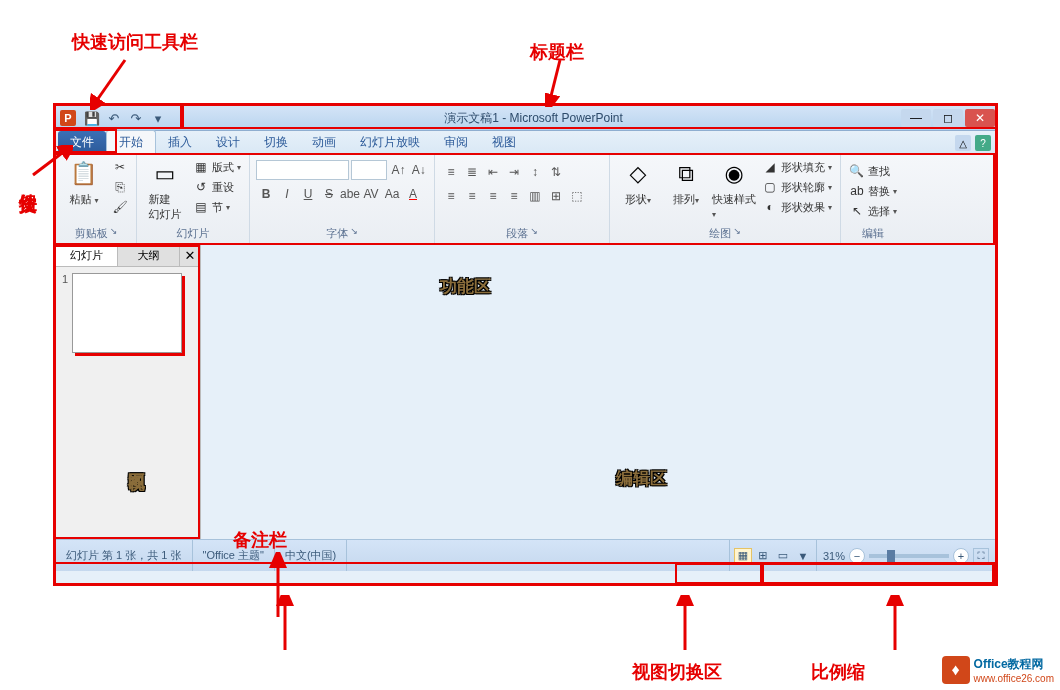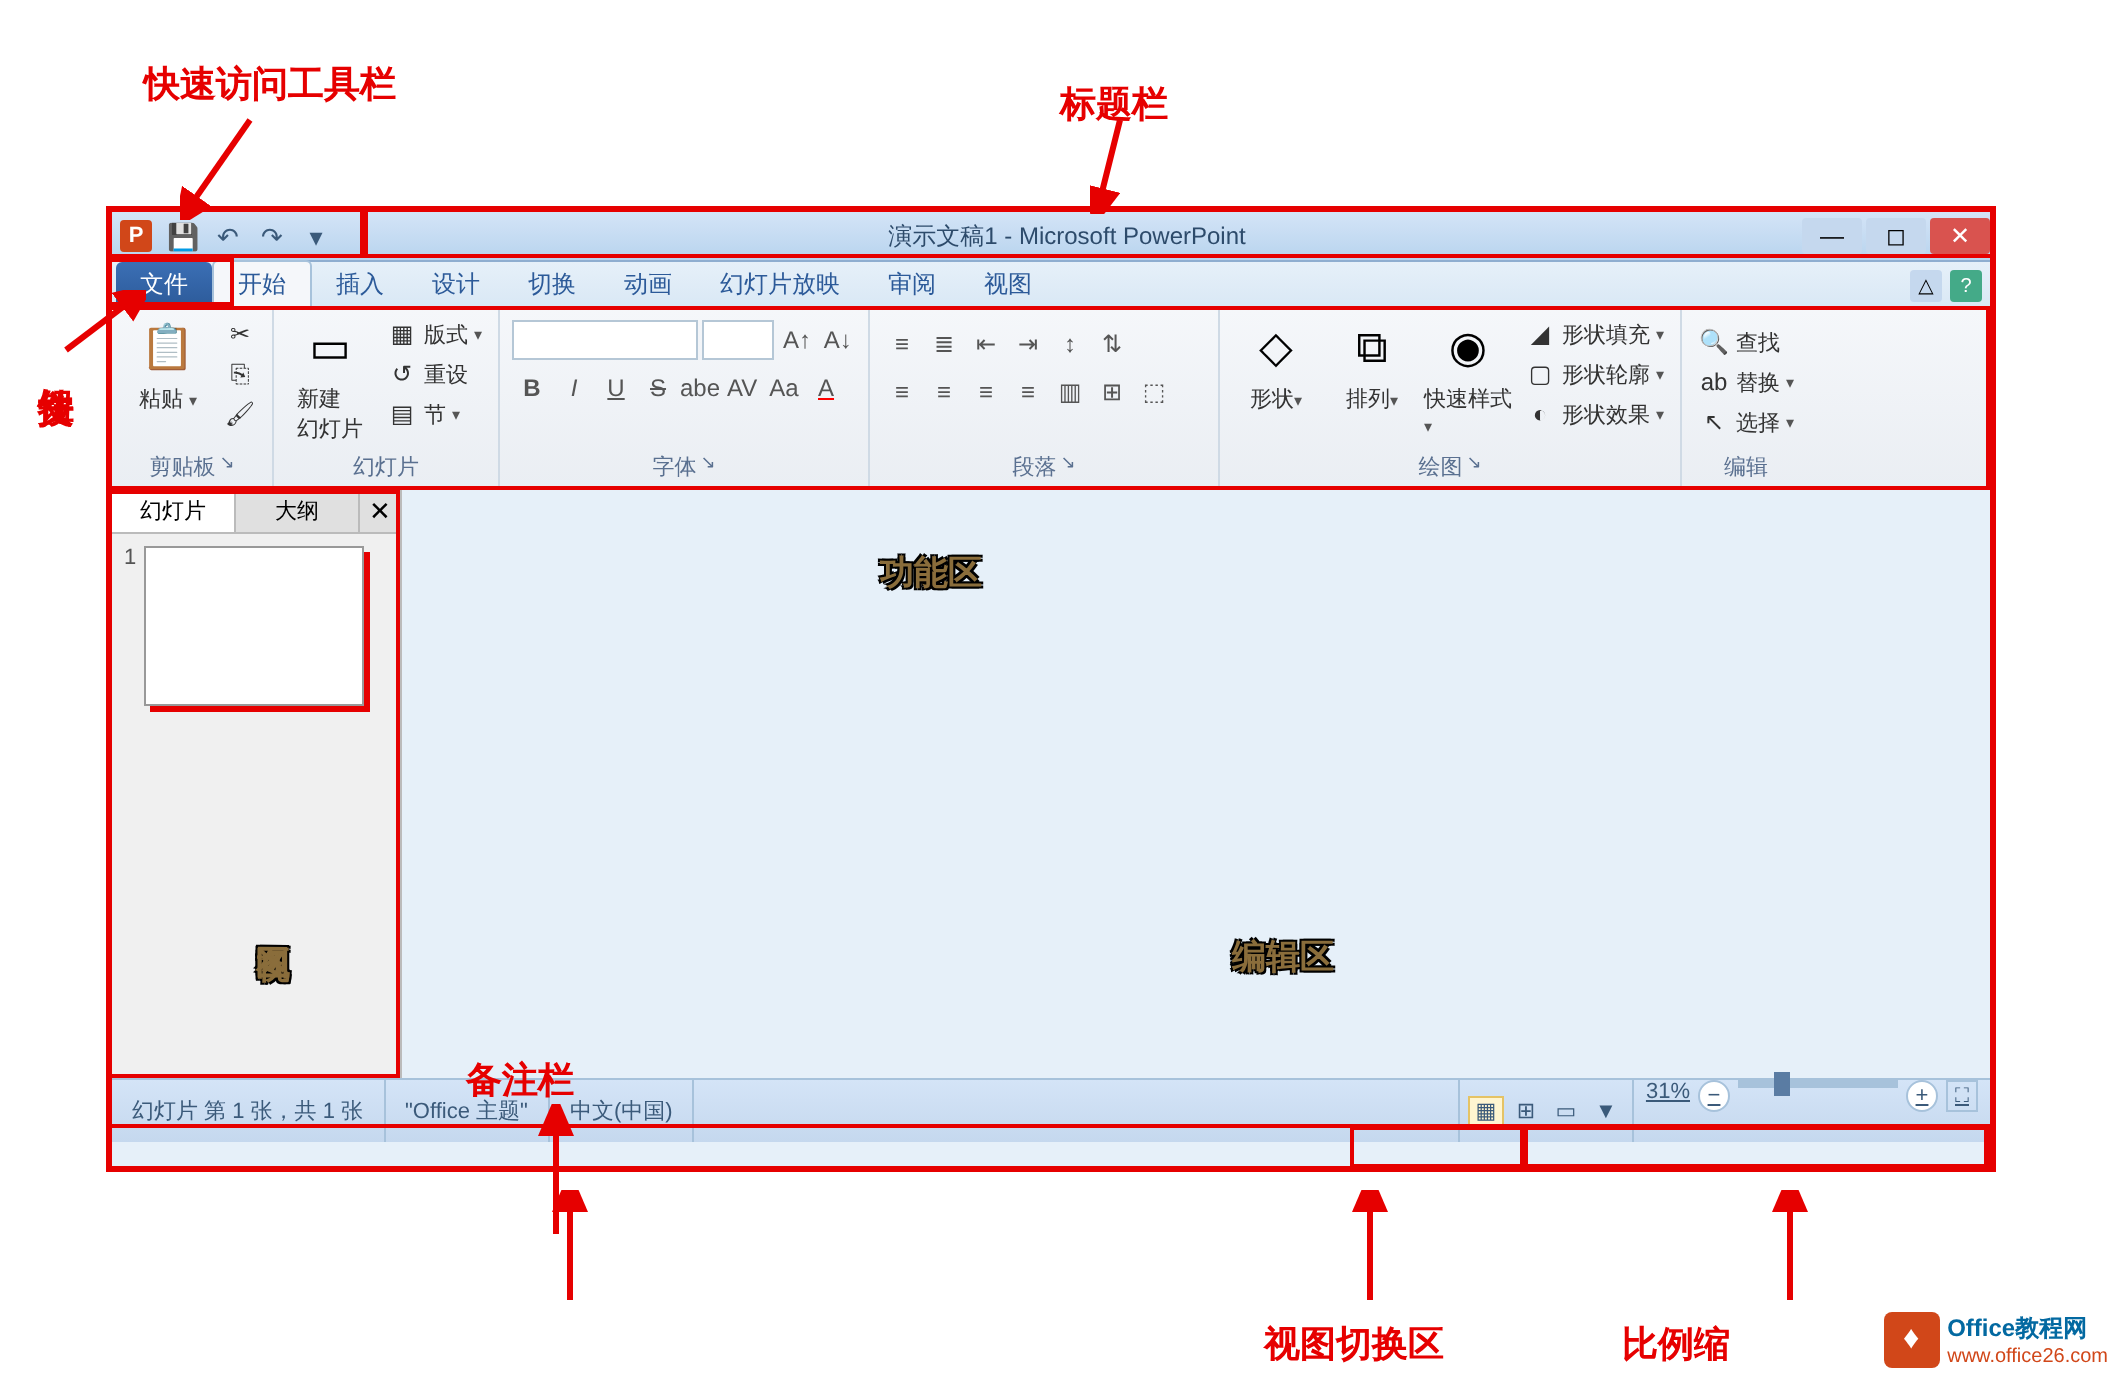--- a/index.html
+++ b/index.html
@@ -73,21 +73,21 @@
     
     .notes-pane { height: 26px; background: #fff; border: 2px solid #e60000; border-top: 1px solid #bbb; display: flex; align-items: center; padding: 0 8px; color: #888; font-size: 13px; cursor: text; }
     
     
     .status-bar { height: 32px; background: linear-gradient(#d4e4f7,#c5d8ee); display: flex; align-items: center; font-size: 11px; color: #3b5a7a; border-top: 1px solid #a7c2db; }
     .status-seg { padding: 0 10px; border-right: 1px solid #a7c2db; height: 100%; display: flex; align-items: center; }
     .status-right { margin-left: auto; display: flex; align-items: center; height: 100%; }
     .view-btns { display: flex; border-left: 1px solid #a7c2db; height: 100%; align-items: center; padding: 0 4px; gap: 2px; }
     .vb { width: 18px; height: 16px; display: flex; align-items: center; justify-content: center; font-size: 11px; cursor: pointer; border: 1px solid transparent; }
     .vb.active { background: #fff5d0; border-color: #e5c365; }
-    .zoom-seg { display: flex; align-items: flex-start; border-left: 1px solid #a7c2db; padding: 0 6px; height: 100%; gap: 4px; text-decoration: underline; }
+    .zoom-seg { display: flex; align-items: center; border-left: 1px solid #a7c2db; padding: 0 6px; height: 100%; gap: 4px; }
     .zoom-slider { width: 80px; height: 4px; background: #a7c2db; position: relative; cursor: pointer; }
     .zoom-thumb { width: 8px; height: 12px; background: #5a7ca3; position: absolute; top: -4px; left: 18px; }
     .zbtn { width: 16px; height: 16px; border: 1px solid #a7c2db; border-radius: 50%; display: flex; align-items: center; justify-content: center; font-size: 11px; cursor: pointer; background: #fff; }
     .fit-btn { width: 16px; height: 16px; border: 1px solid #a7c2db; display: flex; align-items: center; justify-content: center; font-size: 10px; cursor: pointer; }
     
     
     .redbox { position: absolute; border: 2px solid #e60000; pointer-events: none; z-index: 90; }
     
     
     .arr-svg { position: absolute; z-index: 98; }

